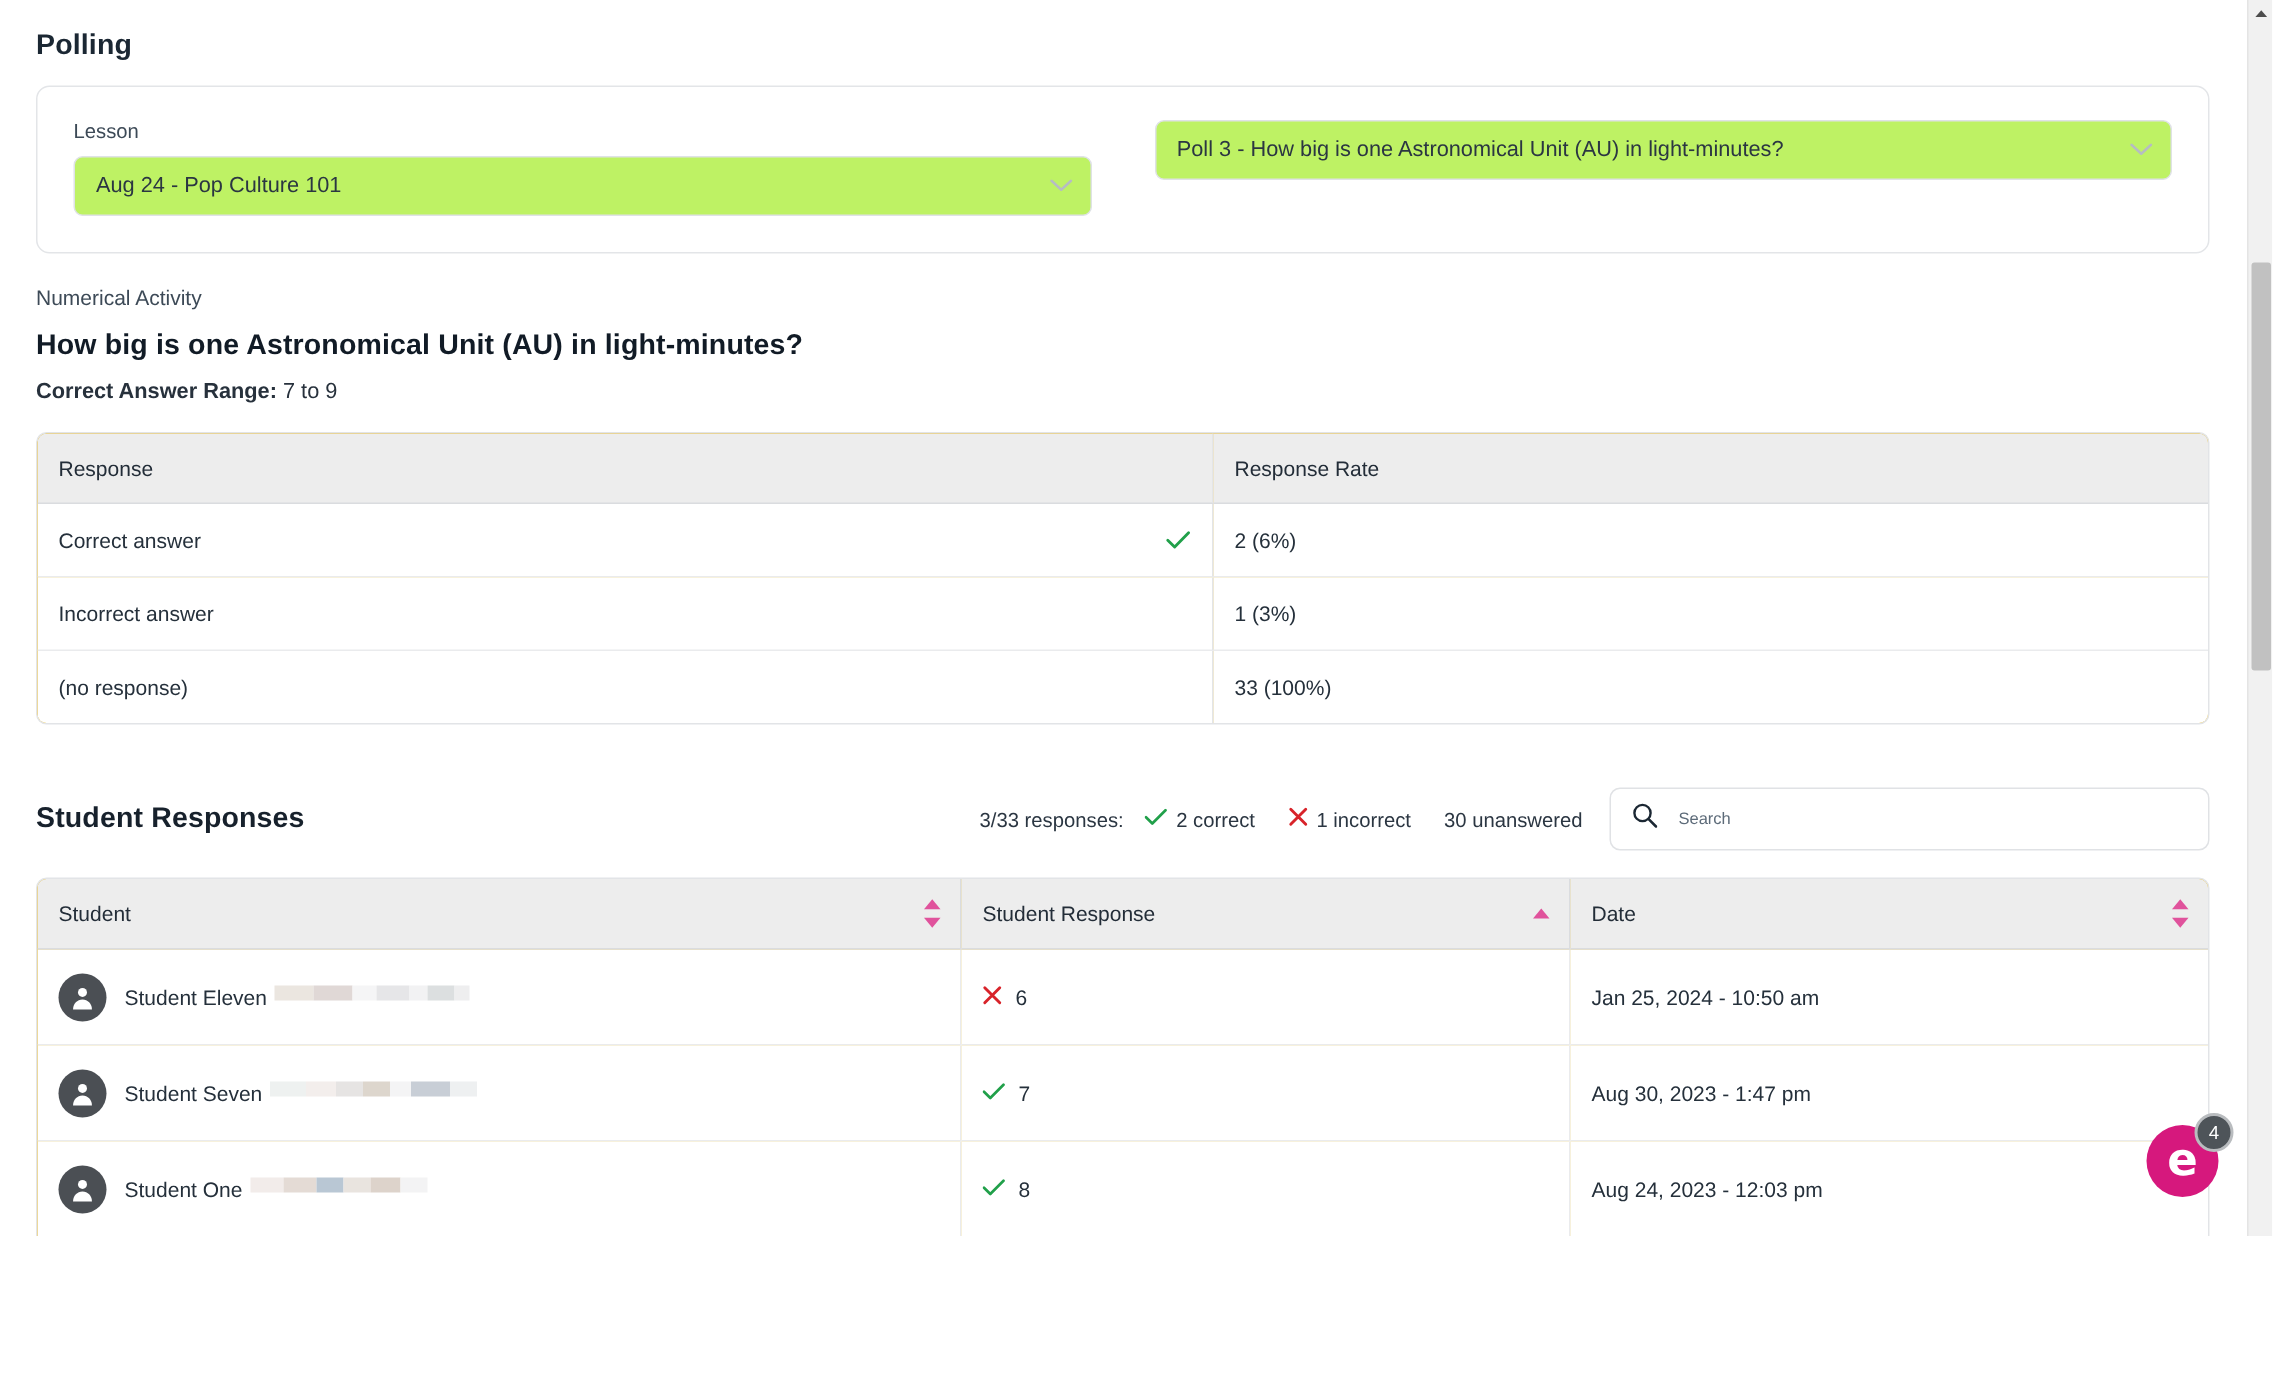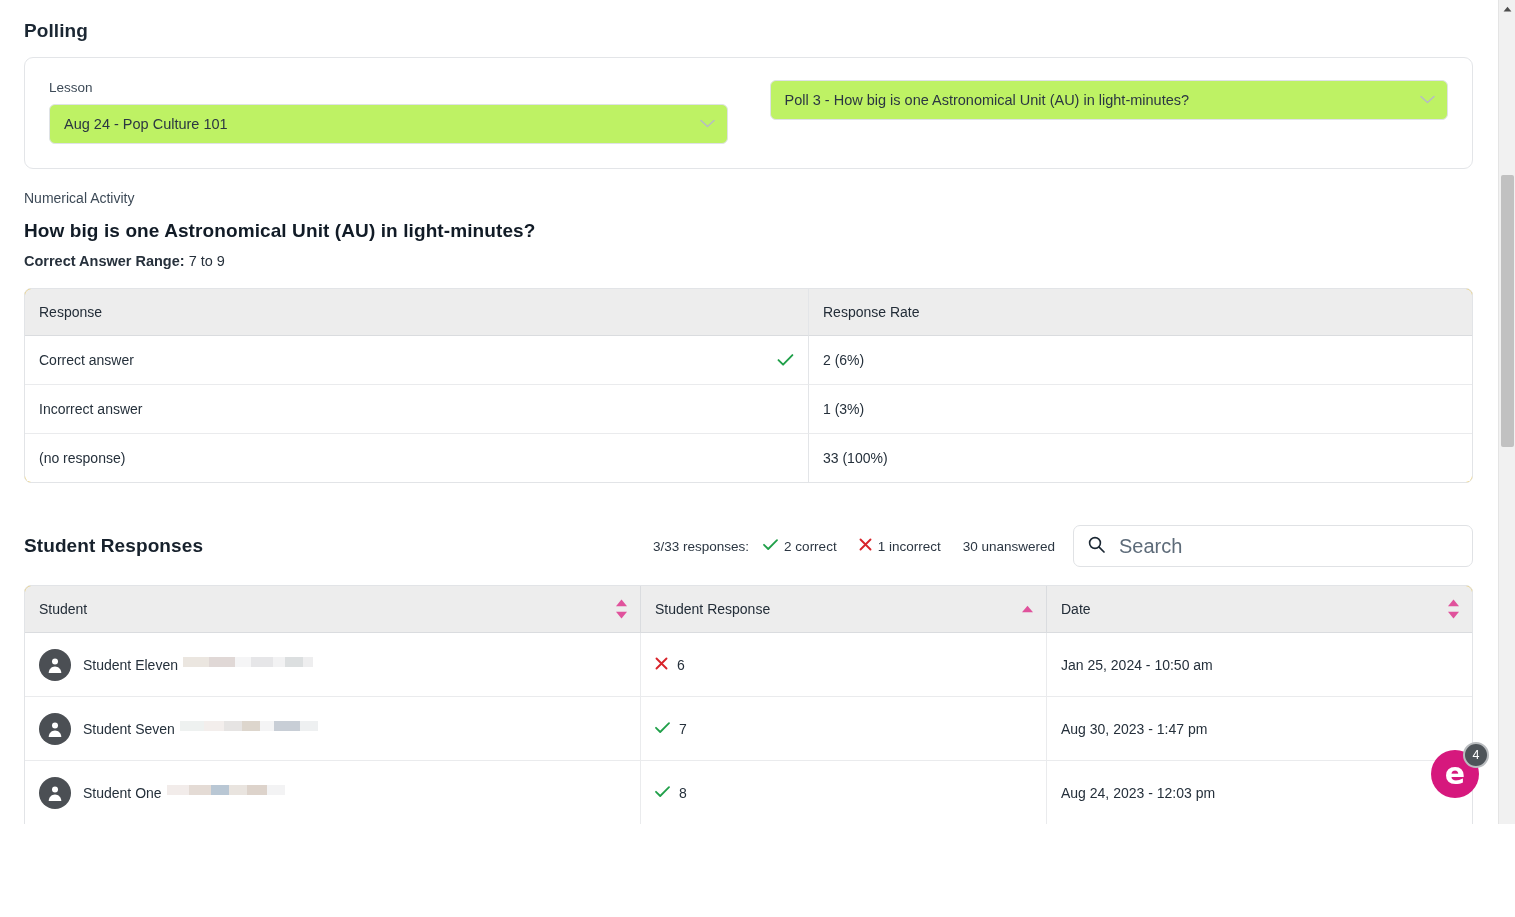--- a/index.html
+++ b/index.html
@@ -171,21 +171,21 @@
     border: 1px solid #e0e2e5;
     border-radius: 7px;
     background: #fff;
     display: flex;
     align-items: center;
     padding: 0 14px;
     gap: 12px;
   }
   .search-box input {
     border: none; outline: none;
-    font-size: 20px;
+    font-size: 11px;
     font-family: "Liberation Sans", sans-serif;
     color: #2b3642;
     width: 100%;
     background: transparent;
   }
   .search-box input::placeholder { color: #5d6b79; }
 
   
   .stu-tbl { margin-top: 18px; }
   .stu-tbl th { position: relative; padding-right: 30px; }

